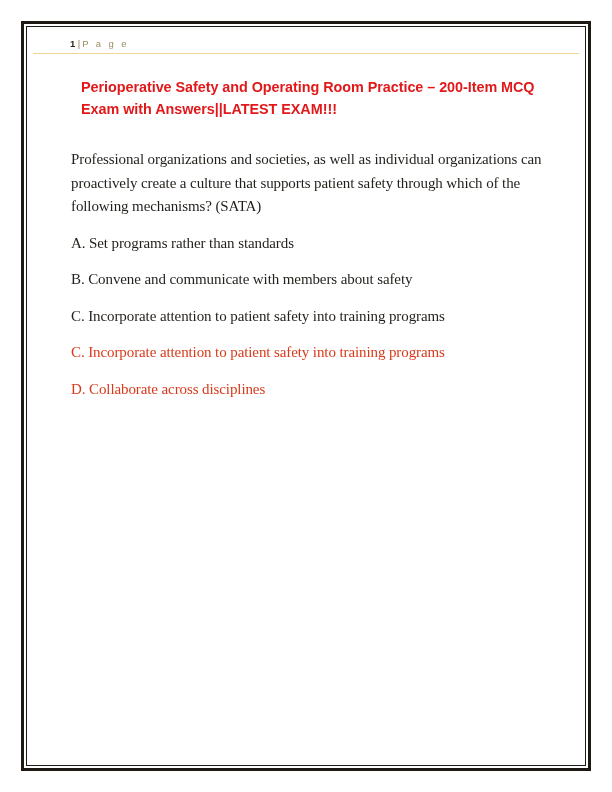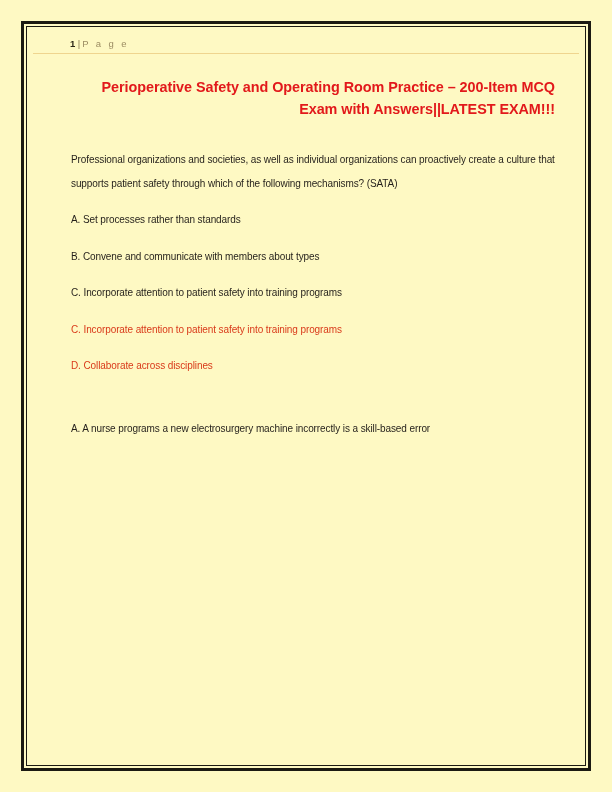--- a/index.html
+++ b/index.html
@@ -11,21 +11,21 @@
     height: 792px;
     background: #fce3a0;
     font-family: "Liberation Sans", sans-serif;
     overflow: hidden;
   }
 
   .page {
     position: relative;
     width: 612px;
     height: 792px;
-    background: #fef9c3;
+    background: #ffffff;
     box-sizing: border-box;
   }
 
   
   .page-border-outer {
     position: absolute;
     left: 21px;
     top: 21px;
     right: 21px;
     bottom: 21px;
@@ -81,35 +81,35 @@
 
   .doc-title {
     margin: 22px 0 0 0;
     padding-left: 48px;
     padding-right: 24px;
     color: #e2191b;
     font-weight: bold;
     font-size: 14.4px;
     line-height: 22px;
     letter-spacing: -0.05px;
-    text-align: right;
   }
 
   .body-block {
     padding-left: 38px;
     padding-right: 20px;
     margin-top: 28px;
   }
 
   p.para {
     margin: 0 0 13px 0;
-    font-size: 10px;
+    font-size: 15px;
     line-height: 23.5px;
     color: #231f1a;
     letter-spacing: -0.1px;
+    font-family: Liberation Serif, serif;
   }
   p.para.red {
     color: #d93a1a;
   }
   span.ans-red {
     color: #d93a1a;
   }
   p.spacer {
     margin: 0;
     height: 26px;
@@ -128,27 +128,26 @@
     <div class="page-header">
       <span class="pg-num">1</span><span class="pg-sep">|</span><span class="pg-word">P a g e</span>
     </div>
 
     <div class="doc-title">Perioperative Safety and Operating Room Practice – 200-Item MCQ Exam with Answers||LATEST EXAM!!!</div>
 
     <div class="body-block">
 
       <p class="para">Professional organizations and societies, as well as individual organizations can proactively create a culture that supports patient safety through which of the following mechanisms? (SATA)</p>
 
-      <p class="para">A. Set processes rather than standards</p>
-      <p class="para">B. Convene and communicate with members about types</p>
+      <p class="para">A. Set programs rather than standards</p>
+      <p class="para">B. Convene and communicate with members about safety</p>
       <p class="para">C. Incorporate attention to patient safety into training programs</p>
 
 
       <p class="para red">C. Incorporate attention to patient safety into training programs</p>
       <p class="para red">D. Collaborate across disciplines</p>
 
       <p class="spacer"></p>
 
-      <p class="para">A. A nurse programs a new electrosurgery machine incorrectly is a skill-based error</p>
 
     </div>
   </div>
 </div>
 
 </body></html>

